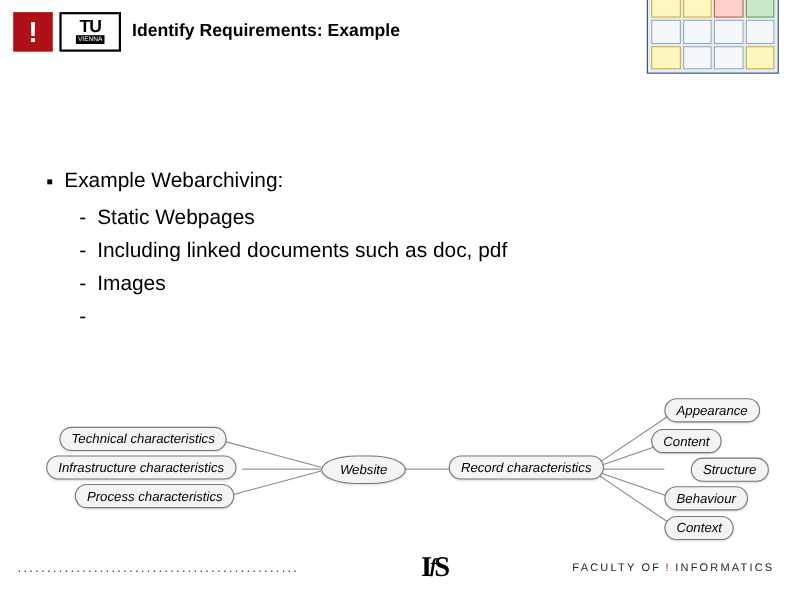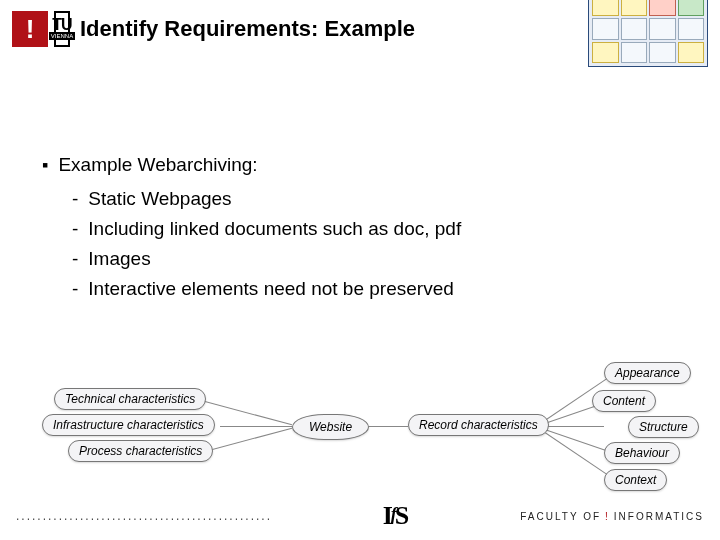--- a/index.html
+++ b/index.html
@@ -14,28 +14,28 @@
   .header{
     position:absolute;top:6px;left:12px;right:12px;height:46px;
     display:flex;align-items:center;gap:6px;
   }
   .logo-excl{
     width:36px;height:36px;background:#b01117;color:#fff;
     display:flex;align-items:center;justify-content:center;
     font-weight:700;font-size:26px;line-height:1;
   }
   .logo-tu{
-    width:16px;height:36px;border:2px solid #000;box-sizing:border-box;
+    width:56px;height:36px;border:2px solid #000;box-sizing:border-box;
     display:flex;flex-direction:column;align-items:center;justify-content:center;
     gap:0;
   }
   .logo-tu .tu{font-weight:700;font-size:16px;line-height:14px;letter-spacing:-1px}
   .logo-tu .vienna{font-size:6px;background:#000;color:#fff;padding:0 2px;line-height:8px}
   .title{
-    font-weight:700;font-size:22px;margin-left:4px;
+    font-weight:700;font-size:16px;margin-left:4px;
   }
   .thumb{
     margin-left:auto;width:120px;height:76px;
     border:1px solid #2a4a7a;background:#e6ecf5;
     display:flex;flex-direction:column;gap:2px;padding:3px;box-sizing:border-box;
   }
   .thumb .row{flex:1;display:flex;gap:2px}
   .thumb .cell{flex:1;border:1px solid #9ab;background:#f4f8fc}
   .thumb .cell.y{background:#fff6c0;border-color:#ccb040}
   .thumb .cell.r{background:#ffd0c8;border-color:#c06050}
@@ -124,21 +124,20 @@
   <div class="lvl2">
     <span class="marker">-</span>
     <span>Including linked documents such as doc, pdf</span>
   </div>
   <div class="lvl2">
     <span class="marker">-</span>
     <span>Images</span>
   </div>
   <div class="lvl2">
     <span class="marker">-</span>
-    <span>Interactive elements need not be preserved</span>
   </div>
 </div>
 
 <div class="map">
 
   <div class="line" style="left:185px;top:45px;width:90px;transform:rotate(15deg)"></div>
   <div class="line" style="left:200px;top:70px;width:72px;transform:rotate(0deg)"></div>
   <div class="line" style="left:185px;top:95px;width:90px;transform:rotate(-15deg)"></div>
   <div class="line" style="left:332px;top:70px;width:56px;transform:rotate(0deg)"></div>
   <div class="line" style="left:516px;top:70px;width:90px;transform:rotate(-34deg)"></div>

